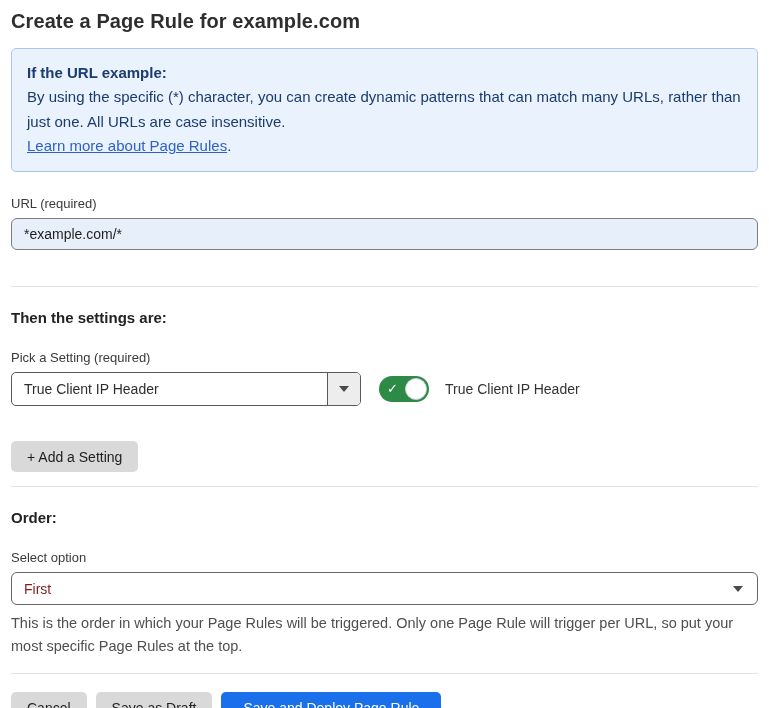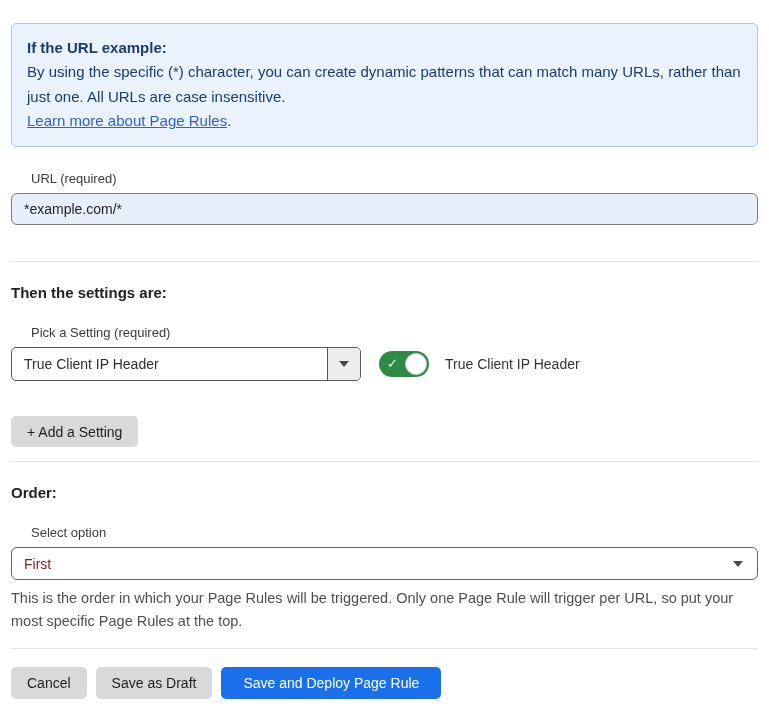--- a/index.html
+++ b/index.html
@@ -35,21 +35,20 @@
     text-decoration: underline;
     cursor: pointer;
   }
   .info-box .info-link-suffix { color: #1b3c6e; }
 
   .field-label {
     display: block;
     font-size: 13px;
     color: #3a3a3a;
     margin-bottom: 7px;
-    margin-left: 20px;
   }
 
   .url-label-row { margin-top: 24px; }
 
   input.url-input {
     width: 747px;
     height: 32px;
     background: #e7effb;
     border: 1px solid #7d7d7d;
     border-radius: 6px;
@@ -196,20 +195,21 @@
     display: flex;
     align-items: center;
     gap: 9px;
   }
 </style>
 </head>
 <body>
 
 <div class="page">
 
+  <h1 class="page-title">Create a Page Rule for example.com</h1>
 
   <div class="info-box">
     <div class="info-heading">If the URL example:</div>
     <div class="info-body">By using the specific (*) character, you can create dynamic patterns that can match many URLs, rather than just one. All URLs are case insensitive.</div>
     <div><a class="info-link">Learn more about Page Rules</a><span class="info-link-suffix">.</span></div>
   </div>
 
   <div class="url-label-row">
     <label class="field-label">URL (required)</label>
     <input class="url-input" type="text" value="*example.com/*" style="">

